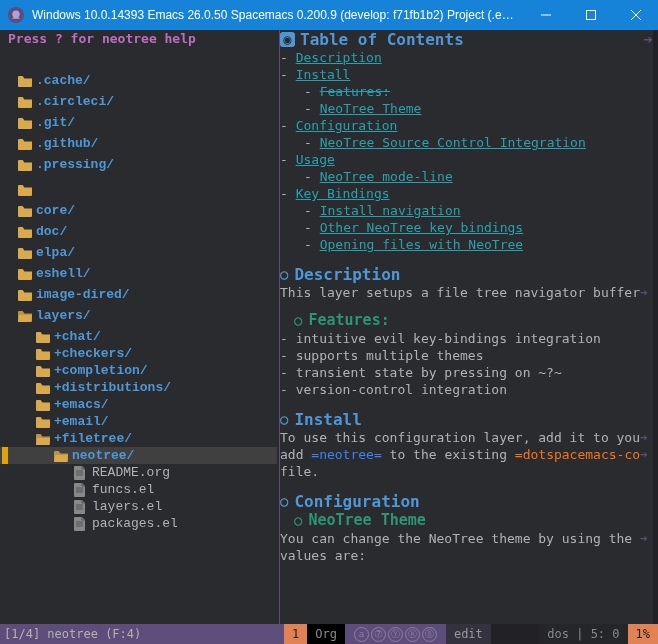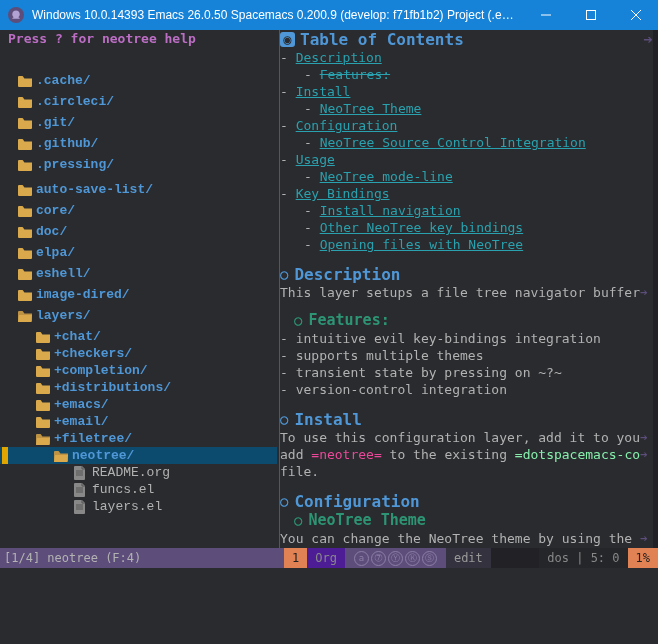--- a/index.html
+++ b/index.html
@@ -3,54 +3,54 @@
 <meta charset="utf-8">
 <style>
 html,body{margin:0;padding:0;width:658px;height:644px;font-family:"Consolas","DejaVu Sans Mono","Menlo",monospace;font-size:13px;background:#292b2e;color:#b2b2b2;overflow:hidden;}
 .titlebar{height:30px;background:#1683d8;color:#fff;display:flex;align-items:center;font-family:"Segoe UI",sans-serif;font-size:12px;}
 .titlebar .icon{width:16px;height:16px;border-radius:50%;background:#5d4d7a;margin:0 8px;display:flex;align-items:center;justify-content:center;}
 .titlebar .icon svg{width:12px;height:12px;}
 .titlebar .title{flex:1;white-space:nowrap;overflow:hidden;text-overflow:ellipsis;}
 .titlebar .btns{display:flex;}
 .titlebar .btn{width:45px;height:30px;display:flex;align-items:center;justify-content:center;color:#fff;}
 .titlebar .btn svg{width:10px;height:10px;}
-.workspace{display:flex;height:518px;}
+.workspace{display:flex;height:594px;}
 .left{width:279px;border-right:1px solid #5d4d7a;display:flex;flex-direction:column;}
 .left-body{flex:1;overflow:hidden;padding-right:2px;}
 .row{display:flex;align-items:center;height:17px;white-space:nowrap;}
 .row .ind{width:8px;display:flex;align-items:center;justify-content:center;}
 .row .content{display:flex;align-items:center;font-family:Liberation Mono, monospace;}
 .help{color:#bc6ec5;font-weight:bold;}
 .path{color:#e0211d;}
 .folder-icon{width:14px;height:12px;margin-right:4px;display:inline-block;}
 .folder-icon svg{width:14px;height:12px;display:block;}
 .file-icon{width:12px;height:14px;margin-right:6px;display:inline-block;margin-left:2px;}
 .file-icon svg{width:12px;height:14px;display:block;}
 .dirname{color:#4f97d7;font-weight:bold;}
 .filename{color:#b2b2b2;}
 .cursor-line .ind{background:#e0a500;height:17px;width:6px;margin-left:2px;}
-.cursor-line{background:#0c4a6e;text-align:right;}
+.cursor-line{background:#404040;text-align:right;}
 .right{flex:1;display:flex;flex-direction:column;overflow:hidden;}
 .right-body{flex:1;overflow:hidden;line-height:17px;}
 .bullet{display:inline-flex;width:15px;height:15px;border-radius:3px;background:#4f97d7;color:#292b2e;align-items:center;justify-content:center;font-size:14px;margin-right:5px;vertical-align:middle;}
 .h1{color:#4f97d7;font-weight:bold;font-size:16px;display:flex;align-items:center;padding:1px 0;}
 .h2{color:#2d9574;font-weight:bold;font-size:15px;display:flex;align-items:center;padding:1px 0;}
 .toc-line{padding-left:0;}
 .link{color:#2aa1ae;text-decoration:underline;}
 .strike{text-decoration:line-through;}
 .dash{color:#b2b2b2;}
 .body-line{color:#b2b2b2;}
 .circle-open{color:#4f97d7;font-size:14px;margin-right:6px;}
 .circle-green{color:#2d9574;font-size:14px;margin-left:14px;margin-right:6px;}
 .modeline{height:20px;display:flex;font-size:12px;}
 .ml-left{width:280px;background:#5d4d7a;color:#b2b2b2;display:flex;align-items:center;padding-left:4px;}
 .ml-right{flex:1;display:flex;align-items:stretch;}
 .seg{display:flex;align-items:center;padding:0 8px;}
 .seg.orange{background:#e18254;color:#222;}
-.seg.dgray{background:#4c1d95;color:#888;}
+.seg.dgray{background:#000000;color:#888;}
 .seg.purple{background:#5d4d7a;color:#c9c;}
 .seg.dgray2{background:#34323e;color:#999;}
 .seg.gap{background:#222226;flex:1;}
 .seg.end{background:#24262a;color:#888;}
 .circ{display:inline-block;width:13px;height:13px;border:1px solid #8a7fa6;border-radius:50%;text-align:center;line-height:12px;font-size:9px;margin:0 1px;color:#8a7fa6;}
 .rgutter{width:5px;background:#212026;}
 </style>
 </head>
 <body>
 
@@ -161,21 +161,20 @@
         <div class="row" style="height:4px"></div>
         <div class="row">
           <span class="ind"></span>
           <span class="content" style="padding-left:10px">
             <span class="folder-icon">
               <svg viewBox="0 0 14 12">
                 <path d="M0 2h5l1.5 1.5H14V11a1 1 0 0 1-1 1H1a1 1 0 0 1-1-1V2z" fill="#d9a94b"></path>
                 <path d="M0 2a1 1 0 0 1 1-1h3.5L6 2.5H0z" fill="#d9a94b"></path>
               </svg>
             </span>
-            <span class="dirname">auto-save-list/</span>
           </span>
         </div>
         <div class="row" style="height:4px"></div>
         <div class="row">
           <span class="ind"></span>
           <span class="content" style="padding-left:10px">
             <span class="folder-icon">
               <svg viewBox="0 0 14 12">
                 <path d="M0 2h5l1.5 1.5H14V11a1 1 0 0 1-1 1H1a1 1 0 0 1-1-1V2z" fill="#d9a94b"></path>
                 <path d="M0 2a1 1 0 0 1 1-1h3.5L6 2.5H0z" fill="#d9a94b"></path>
@@ -387,33 +386,48 @@
                 <path d="M1 0h7l3 3v10a1 1 0 0 1-1 1H1a1 1 0 0 1-1-1V1a1 1 0 0 1 1-1z" fill="#888"></path>
                 <path d="M8 0v3h3" fill="none" stroke="#555"></path>
                 <line x1="2" y1="5" x2="9" y2="5" stroke="#555"></line>
                 <line x1="2" y1="7" x2="9" y2="7" stroke="#555"></line>
                 <line x1="2" y1="9" x2="9" y2="9" stroke="#555"></line>
               </svg>
             </span>
             <span class="filename">layers.el</span>
           </span>
         </div>
+        <div class="row">
+          <span class="ind"></span>
+          <span class="content" style="padding-left:64px">
+            <span class="file-icon">
+              <svg viewBox="0 0 12 14">
+                <path d="M1 0h7l3 3v10a1 1 0 0 1-1 1H1a1 1 0 0 1-1-1V1a1 1 0 0 1 1-1z" fill="#888"></path>
+                <path d="M8 0v3h3" fill="none" stroke="#555"></path>
+                <line x1="2" y1="5" x2="9" y2="5" stroke="#555"></line>
+                <line x1="2" y1="7" x2="9" y2="7" stroke="#555"></line>
+                <line x1="2" y1="9" x2="9" y2="9" stroke="#555"></line>
+              </svg>
+            </span>
+            <span class="filename">packages.el</span>
+          </span>
+        </div>
       </div>
   </div>
   <div class="right">
     <div class="right-body" id="doc">
         <div class="h1">
           <span class="bullet">◉</span>
           <span>Table of Contents</span>
           <span style="flex:1"></span>
           <span style="color:#5d4d7a">➔</span>
         </div>
         <div class="toc-line" style="padding-left:0px"><span class="dash">- </span><span class="link">Description</span></div>
+        <div class="toc-line" style="padding-left:0px"><span class="dash">- </span><span class="link">Install</span></div>
         <div class="toc-line" style="padding-left:24px"><span class="dash">- </span><span class="link strike">Features:</span></div>
-        <div class="toc-line" style="padding-left:0px"><span class="dash">- </span><span class="link">Install</span></div>
         <div class="toc-line" style="padding-left:24px"><span class="dash">- </span><span class="link">NeoTree Theme</span></div>
         <div class="toc-line" style="padding-left:0px"><span class="dash">- </span><span class="link">Configuration</span></div>
         <div class="toc-line" style="padding-left:24px"><span class="dash">- </span><span class="link">NeoTree Source Control Integration</span></div>
         <div class="toc-line" style="padding-left:0px"><span class="dash">- </span><span class="link">Usage</span></div>
         <div class="toc-line" style="padding-left:24px"><span class="dash">- </span><span class="link">NeoTree mode-line</span></div>
         <div class="toc-line" style="padding-left:0px"><span class="dash">- </span><span class="link">Key Bindings</span></div>
         <div class="toc-line" style="padding-left:24px"><span class="dash">- </span><span class="link">Install navigation</span></div>
         <div class="toc-line" style="padding-left:24px"><span class="dash">- </span><span class="link">Other NeoTree key bindings</span></div>
         <div class="toc-line" style="padding-left:24px"><span class="dash">- </span><span class="link">Opening files with NeoTree</span></div>
         <div style="height:12px"></div>
@@ -430,32 +444,33 @@
         <div class="body-line">- intuitive evil key-bindings integration</div>
         <div class="body-line">- supports multiple themes</div>
         <div class="body-line">- transient state by pressing on ~?~</div>
         <div class="body-line">- version-control integration</div>
         <div style="height:12px"></div>
         <div class="h1">
           <span class="circle-open">○</span>
           <span>Install</span>
         </div>
         <div class="body-line">To use this configuration layer, add it to you<span style="color:#5d4d7a">➔</span></div>
-        <div class="body-line">add <span style="color:#ec4899">=neotree=</span> to the existing <span style="color:#86efac">=dotspacemacs-co</span><span style="color:#5d4d7a">➔</span></div>
+        <div class="body-line">add <span style="color:#3b82f6">=neotree=</span> to the existing <span style="color:#f97316">=dotspacemacs-co</span><span style="color:#5d4d7a">➔</span></div>
         <div class="body-line">file.</div>
         <div style="height:12px"></div>
         <div class="h1">
           <span class="circle-open">○</span>
           <span>Configuration</span>
         </div>
         <div class="h2">
           <span class="circle-green">○</span>
           <span>NeoTree Theme</span>
         </div>
         <div class="body-line">You can change the NeoTree theme by using the <span style="color:#5d4d7a">➔</span></div>
+        <div class="body-line">values are:</div>
       </div>
   </div>
   <div class="rgutter"></div>
 </div>
 
 <div class="modeline">
   <div class="ml-left">[1/4] neotree (F:4)</div>
   <div class="ml-right">
     <div class="seg orange">1</div>
     <div class="seg dgray">Org</div>

